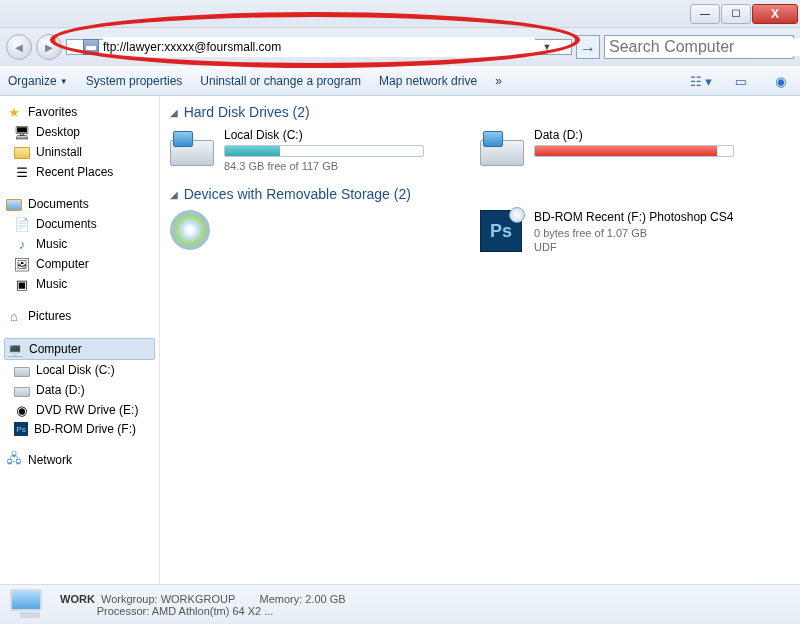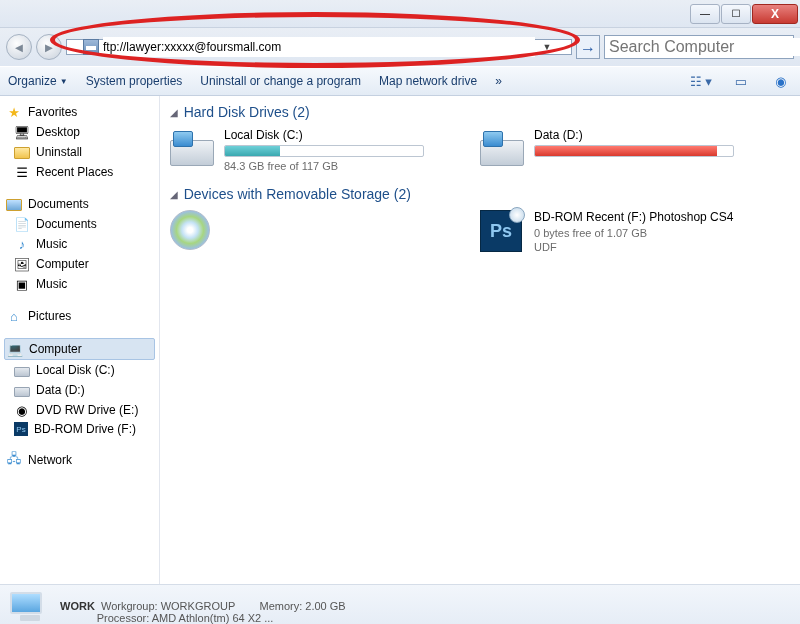--- a/index.html
+++ b/index.html
@@ -61,21 +61,21 @@
 .drive-info { flex: 1; }
 .drive-name { color: #000; margin-bottom: 3px; }
 .bar { width: 200px; height: 12px; background: #fff; border: 1px solid #bcc6d2; border-radius: 2px; overflow: hidden; margin-bottom: 3px; }
 .bar-fill { height: 100%; }
 .bar-teal { background: linear-gradient(#6ed0d8, #3aa8b0); }
 .bar-red { background: linear-gradient(#ff7a70, #d93a2e); }
 .drive-free { color: #6c6c6c; font-size: 11px; }
 .drive-fs { color: #6c6c6c; font-size: 11px; margin-top: 2px; }
 
 
-.details { height: 40px; background: linear-gradient(#f2f6fb, #e6edf6); border-top: 1px solid #d5dde8; display: flex; align-items: flex-end; padding: 0 10px; gap: 10px; font-size: 11px; color: #555; }
+.details { height: 40px; background: linear-gradient(#f2f6fb, #e6edf6); border-top: 1px solid #d5dde8; display: flex; align-items: center; padding: 0 10px; gap: 10px; font-size: 11px; color: #555; }
 .details .compicon { width: 40px; height: 32px; position: relative; }
 .compicon .mon { width: 32px; height: 22px; background: linear-gradient(#aeddff, #5aa6e0); border: 2px solid #d3dde8; border-radius: 2px; }
 .compicon .base { width: 20px; height: 6px; background: #cfd8e2; margin: 1px auto 0; border-radius: 1px; }
 .details strong { color: #333; }
 
 </style>
 </head>
 <body>
 
 <div class="anno"></div>

